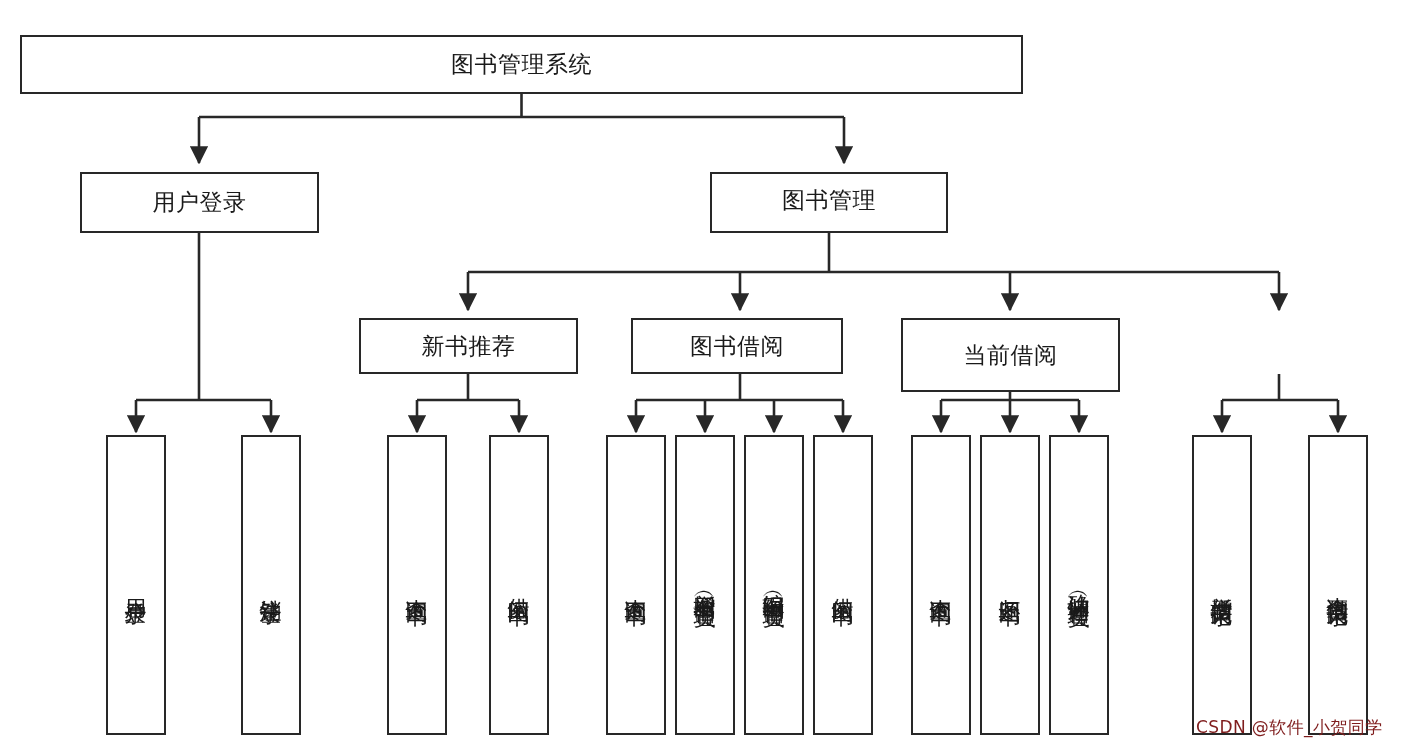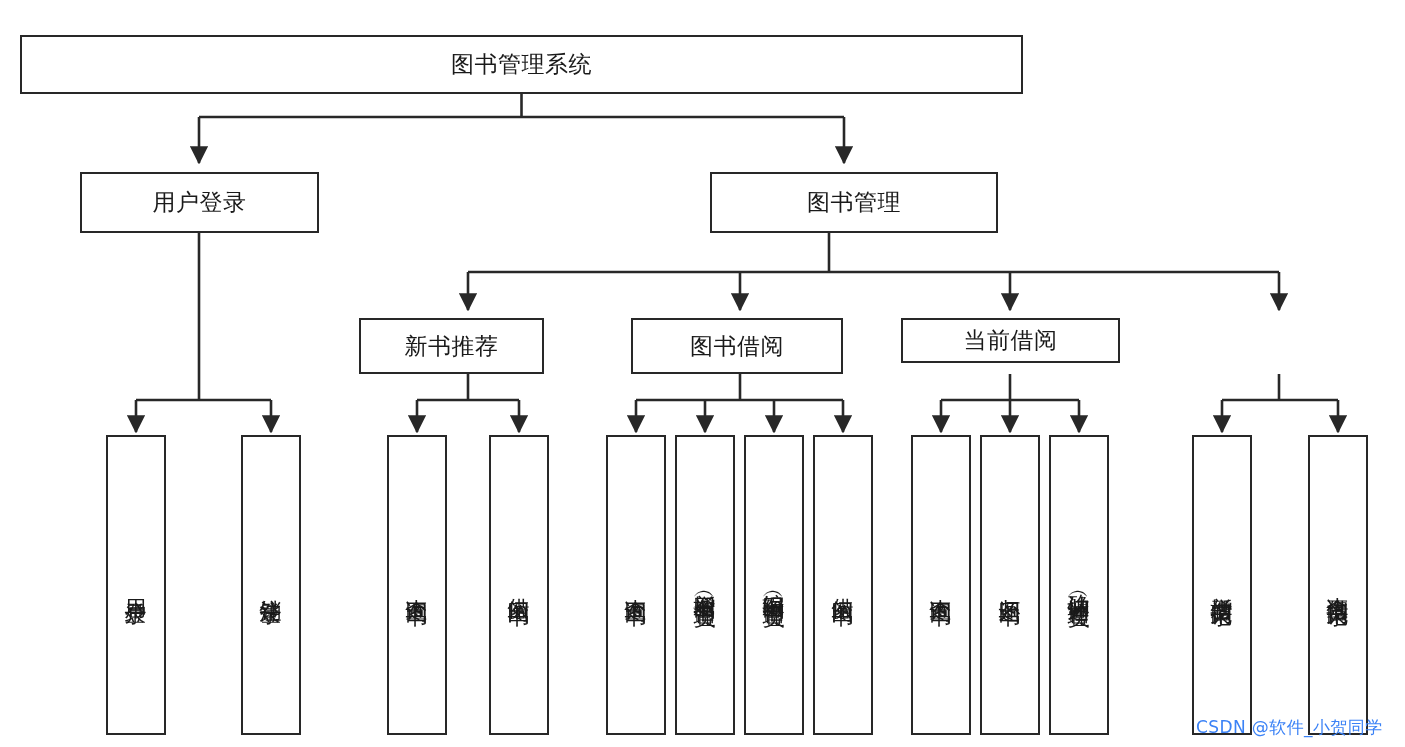--- a/index.html
+++ b/index.html
@@ -63,21 +63,21 @@
     line-height: 1.05;
     letter-spacing: 2px;
     white-space: nowrap;
     max-height: 278px;
   }
   .watermark {
     position: absolute;
     left: 1196px;
     top: 716px;
     font-size: 17px;
-    color: #3b82f6;
+    color: #7f1d1d;
     letter-spacing: 0.4px;
     white-space: nowrap;
     z-index: 5;
     font-family: "DejaVu Sans", "Liberation Sans", sans-serif;
   }
 </style>
 </head>
 <body>
 
 <div id="diagram">
@@ -133,33 +133,33 @@
   </svg>
 
   <div id="n-root" class="node horiz" style="left:20px; top:14px; width:1003px; height:59px;margin-top:21px;">
     <span class="label">图书管理系统</span>
   </div>
 
   <div class="node horiz" style="left:80px; top:172px; width:239px; height:61px;">
     <span class="label">用户登录</span>
   </div>
 
-  <div class="node horiz" style="left:710px; top:172px; width:288px; height:61px;">
+  <div class="node horiz" style="left:710px; top:172px; width:238px; height:61px;font-family:Liberation Mono, monospace;">
     <span class="label">图书管理</span>
   </div>
 
-  <div class="node horiz" style="left:359px; top:318px; width:185px; height:56px;">
+  <div class="node horiz" style="left:359px; top:318px; width:219px; height:56px;">
     <span class="label">新书推荐</span>
   </div>
 
   <div class="node horiz" style="left:631px; top:318px; width:212px; height:56px;">
     <span class="label">图书借阅</span>
   </div>
 
-  <div class="node horiz" style="left:901px; top:318px; width:219px; height:45px;">
+  <div class="node horiz" style="left:901px; top:318px; width:219px; height:74px;">
     <span class="label">当前借阅</span>
   </div>
 
 
   <div class="node vert" style="left:106px; top:435px; width:60px; height:300px;">
     <span class="label">用户登录</span>
   </div>
 
   <div class="node vert" style="left:241px; top:435px; width:60px; height:300px;">
     <span class="label">注销登录</span>

